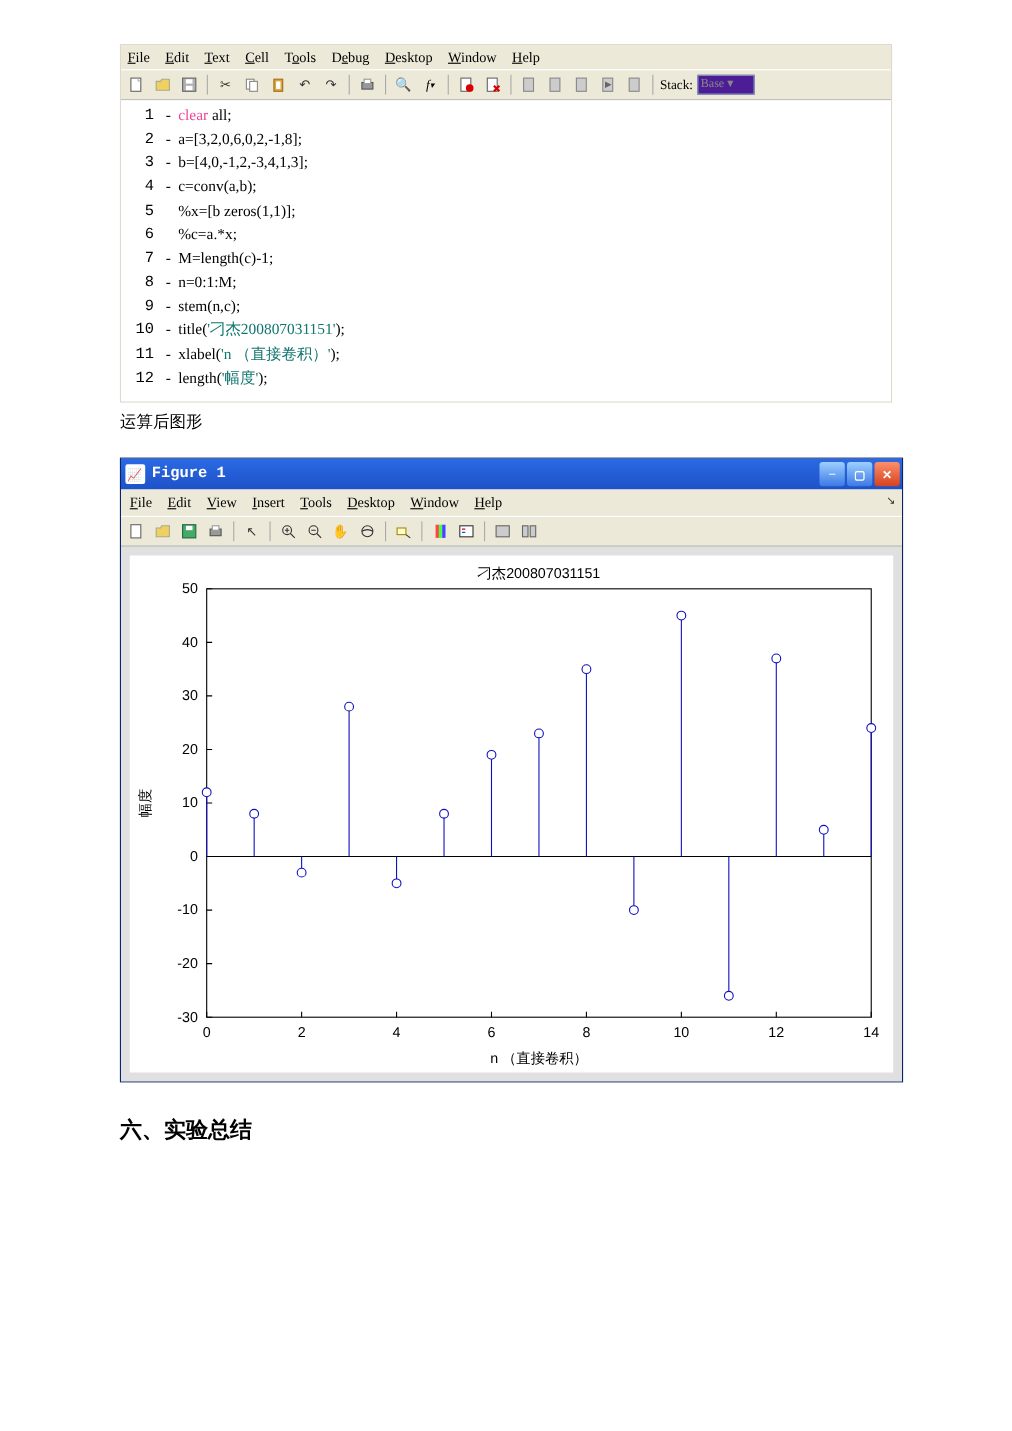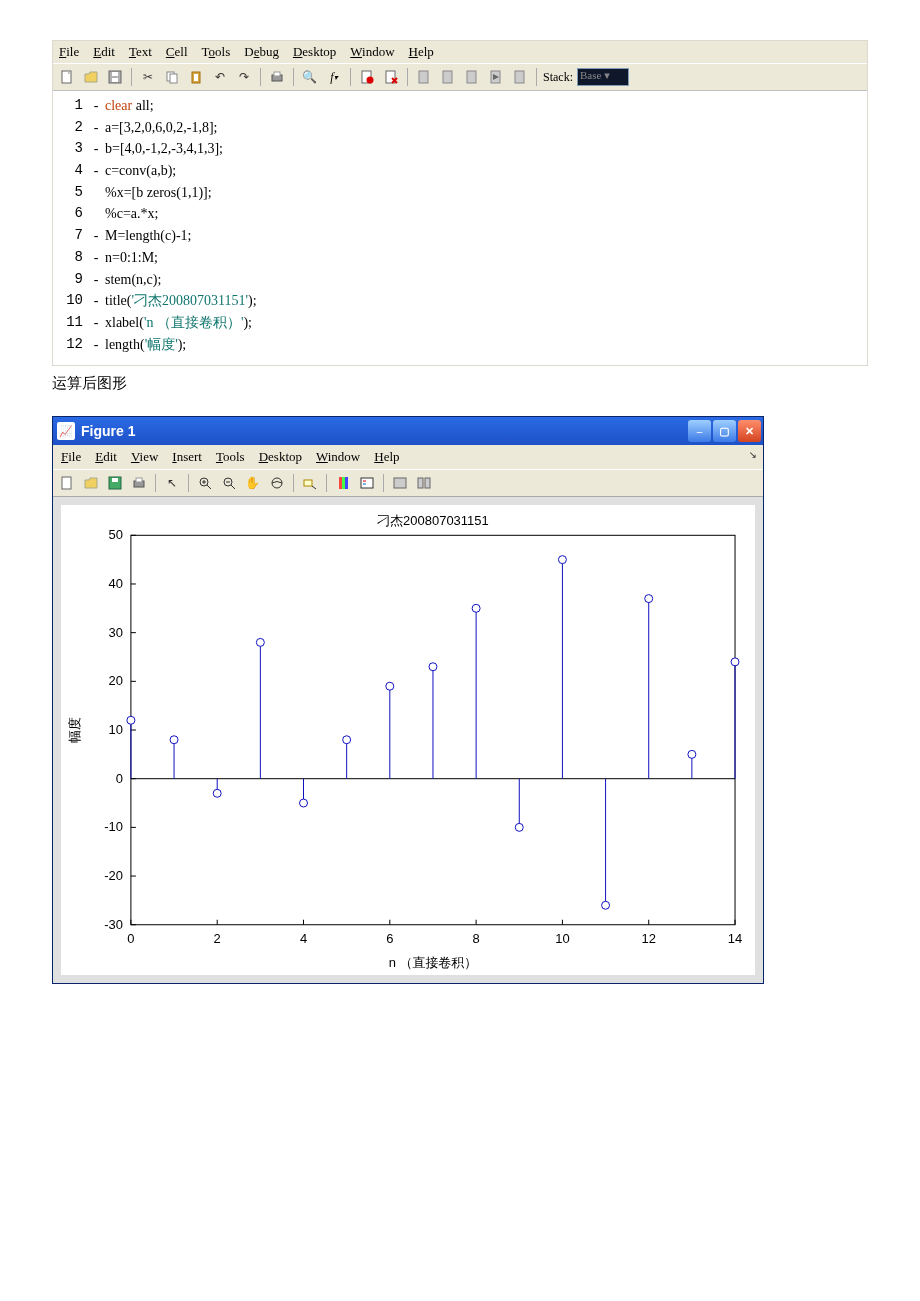--- a/index.html
+++ b/index.html
@@ -1,43 +1,43 @@
 <!DOCTYPE html>
 <html><head>
 <meta charset="utf-8">
 <style>
   * { box-sizing: border-box; margin: 0; padding: 0; font-family: "SimSun", serif; }
   body { background: #fff; width: 920px; font-size: 14px; color: #000; }
-  .page { padding: 40px 52px; }
+  .page { padding: 40px 109px; }
 
   
   .editor { border: 1px solid #ded9ce; background: #fff; margin-bottom: 8px; }
   .menu-bar { background: #ece9d8; padding: 3px 6px; display: flex; gap: 14px; font-family: Verdana, sans-serif; font-size: 13px; }
   .menu-bar span u { text-decoration: underline; }
   .toolbar { background: #ece9d8; border-top: 1px solid #fff; border-bottom: 1px solid #c0c0c0; padding: 3px 4px; display: flex; gap: 4px; align-items: center; }
   .tb-div { width: 1px; height: 18px; background: #aaa; margin: 0 2px; }
   .tb-btn { width: 20px; height: 20px; display: inline-flex; align-items: center; justify-content: center; font-size: 12px; color: #333; }
   .stack-lbl { font-family: Verdana,sans-serif; font-size: 12px; text-align: center; }
-  .stack-sel { width: 52px; height: 18px; border: 1px solid #7f9db9; background: #0f172a; font-size: 11px; padding: 0 2px; color: #888;}
+  .stack-sel { width: 52px; height: 18px; border: 1px solid #7f9db9; background: #4c1d95; font-size: 11px; padding: 0 2px; color: #888;}
   .code-area { font-family: 'Courier New', monospace; font-size: 14px; padding: 4px 0 10px 0; }
   .code-line { display: flex; line-height: 1.55; }
   .lnum { width: 34px; text-align: right; color: #000; padding-right: 4px; font-family: 'Courier New', monospace;}
   .dash { width: 18px; text-align: center; color: #000; }
   .code { white-space: pre; }
-  .c-kw { color: #c2410c; }
+  .c-kw { color: #ec4899; }
   .c-str { color: #0f766e; }
   .c-com { color: #000000; }
 
   .caption { font-size: 15px; margin: 6px 0 23px 0; }
 
   
   .fig-window { border: 1px solid #0a246a; width: 712px; font-family: "Tahoma", Verdana, sans-serif; }
   .title-bar { background: linear-gradient(#2a6ae4,#1e51c8); color: #fff; display: flex; align-items: center; padding: 2px 2px 2px 4px; height: 28px; }
   .title-bar .icon { width: 18px; height: 18px; background: #fff; border-radius: 2px; display: inline-flex; align-items: center; justify-content: center; font-size: 11px; color: #c00; margin-right:6px;}
-  .title-bar .title-txt { flex: 1; font-weight: bold; font-size: 14px; font-family: Liberation Sans, sans-serif;}
+  .title-bar .title-txt { flex: 1; font-weight: bold; font-size: 14px; font-family: Liberation Mono, monospace;}
   .win-btn { width: 23px; height: 22px; margin-left: 2px; border-radius: 3px; background: linear-gradient(#9ecfff,#3c7ae6); display: inline-flex; align-items: center; justify-content: center; color: #fff; font-weight: bold; font-size: 11px;}
   .win-close { background: linear-gradient(#ff8e6b,#d44320); }
   .fig-menu { background: #ece9d8; padding: 4px 8px; display: flex; gap: 14px; font-size: 13px; position:relative;}
   .fig-menu .restore-icon { position:absolute; right:6px; top:4px; font-size:10px; color:#333;}
   .fig-toolbar { background: #ece9d8; border-top: 1px solid #fff; border-bottom: 1px solid #aaa; padding: 3px 4px; display: flex; gap: 4px; align-items: center; }
   .fig-body { background: #e0e0e0; padding: 8px; }
   .plot-area { background: #fff; position: relative; height: 470px; }
 
   svg text { font-family: "SimSun", sans-serif; font-size: 13px; }
 
@@ -391,14 +391,15 @@
             <line x1="675" y1="273.75" x2="675" y2="156.75" stroke="#1010c0"></line>
             <circle cx="675" cy="156.75" r="4" fill="#fff" stroke="#1010c0"></circle>
             <text x="372.5" y="20" text-anchor="middle">刁杰200807031151</text>
             <text x="372.5" y="462" text-anchor="middle">n （直接卷积）</text>
             <text x="18" y="225" text-anchor="middle" transform="rotate(-90 18 225)">幅度</text>
           </svg>
       </div>
     </div>
   </div>
 
+  <h3 class="doc-h">六、实验总结</h3>
 
 </div>
 
 </body></html>

